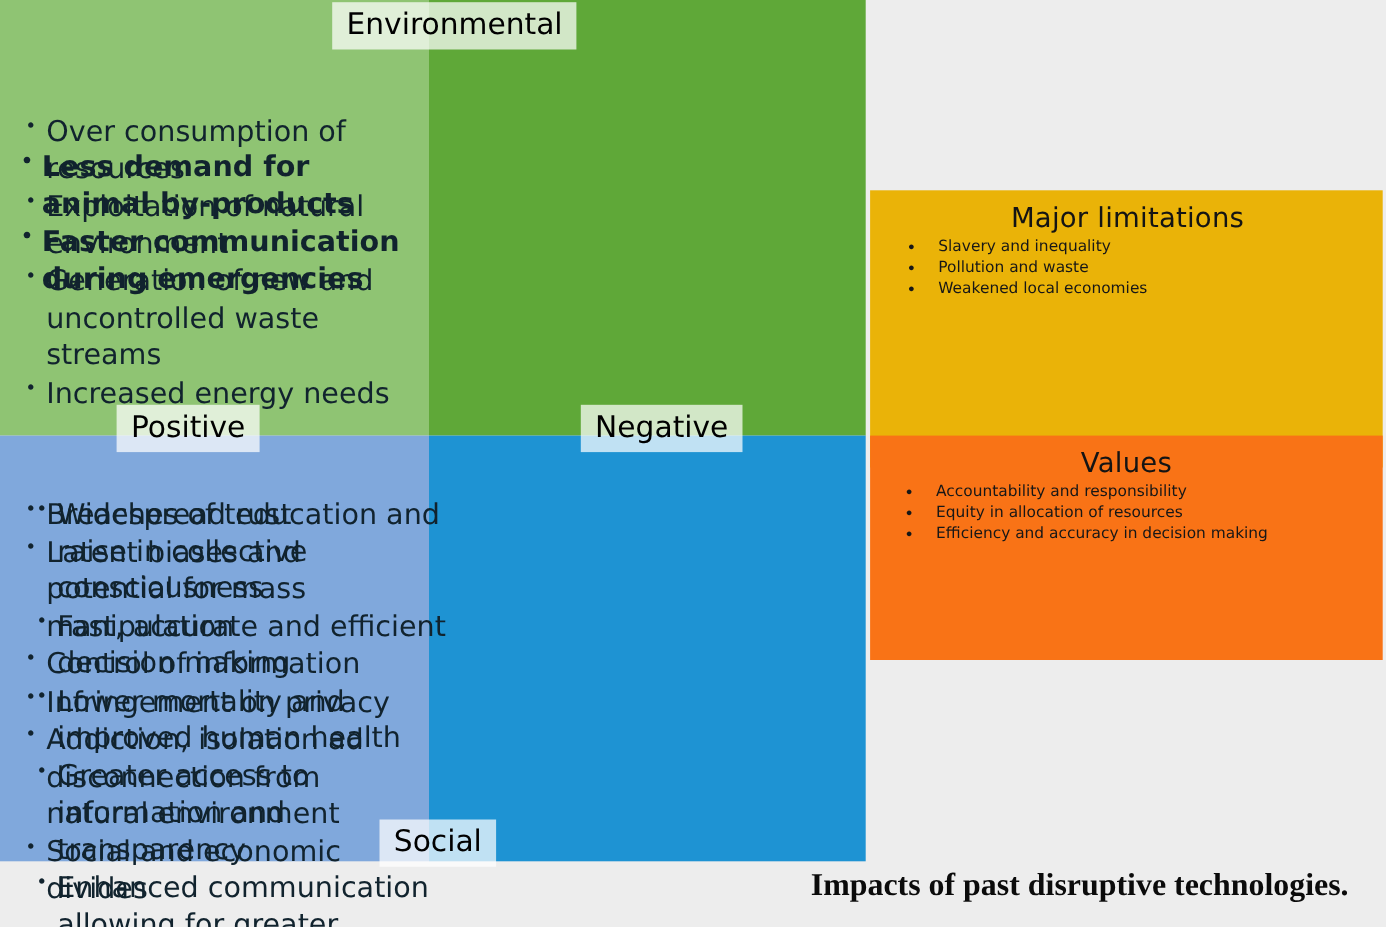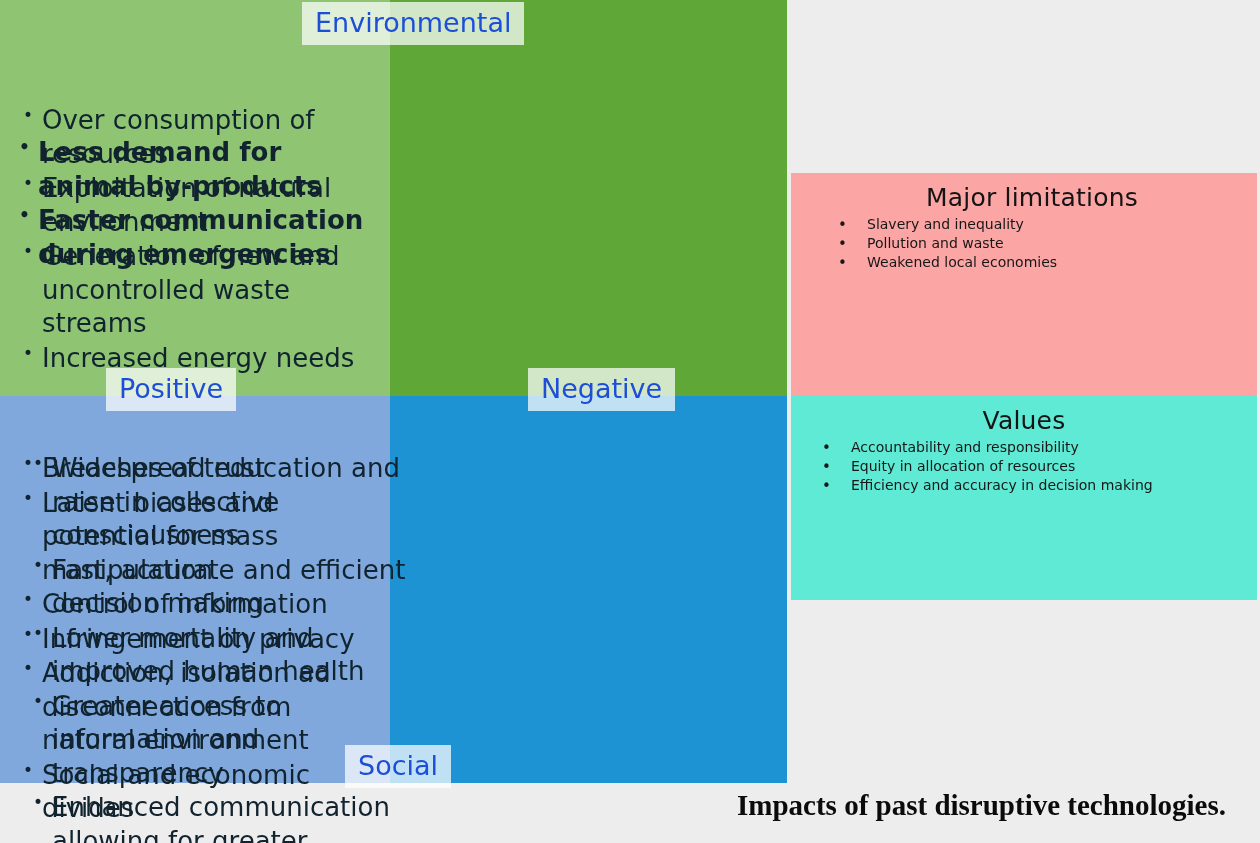--- a/index.html
+++ b/index.html
@@ -40,28 +40,28 @@
   }
   #quad-soc-negative {
     left: 390px; top: 396px; width: 397px; height: 387px;
     background: #1e93d3;
   }
 
   
   #panel-limitations {
     position: absolute;
     left: 791px; top: 173px; width: 466px; height: 252px;
-    background: #fca5a5;
-    box-sizing: border-box;
-    padding: 8px 14px 6px 30px;
+    background: #eab308;
+    box-sizing: border-box;
+    padding: 8px 14px 6px 16px;
   }
   #panel-values {
     position: absolute;
     left: 791px; top: 396px; width: 466px; height: 204px;
-    background: #5eead4;
+    background: #f97316;
     box-sizing: border-box;
     padding: 8px 14px 6px 14px;
   }
   .panel-title {
     text-align: center;
     font-size: 25px;
     color: #141414;
     letter-spacing: .2px;
     margin: 2px 0 3px 0;
     font-family: "DejaVu Sans", sans-serif;
@@ -107,21 +107,21 @@
   .list-wrap { position: absolute; box-sizing: border-box; }
   #list-env-positive { left: 14px; top: 136px; width: 370px; font-weight: bold; }
   #list-env-negative { left: 18px; top: 104px; width: 372px; }
   #list-soc-positive { left: 28px; top: 452px; width: 382px; }
   #list-soc-negative { left: 18px; top: 452px; width: 372px; }
 
   
   .axis-label {
     position: absolute;
     background: rgba(255,255,255,0.72);
-    color: #1d4ed8;
+    color: #000000;
     font-size: 27px;
     line-height: 1;
     padding: 7px 13px 9px 13px;
     font-family: "DejaVu Sans", sans-serif;
     white-space: nowrap;
     box-sizing: border-box;
   }
   #label-environmental { left: 302px; top: 2px; }
   #label-positive      { left: 106px; top: 368px; }
   #label-negative      { left: 528px; top: 368px; }

